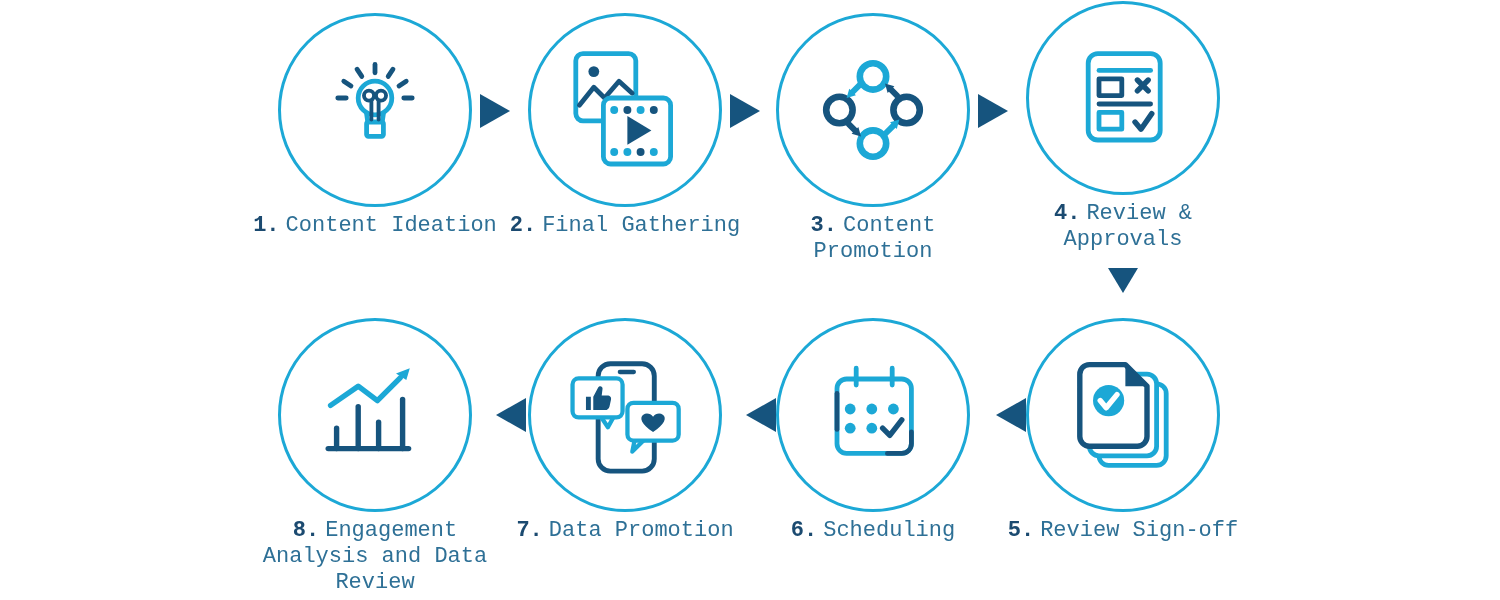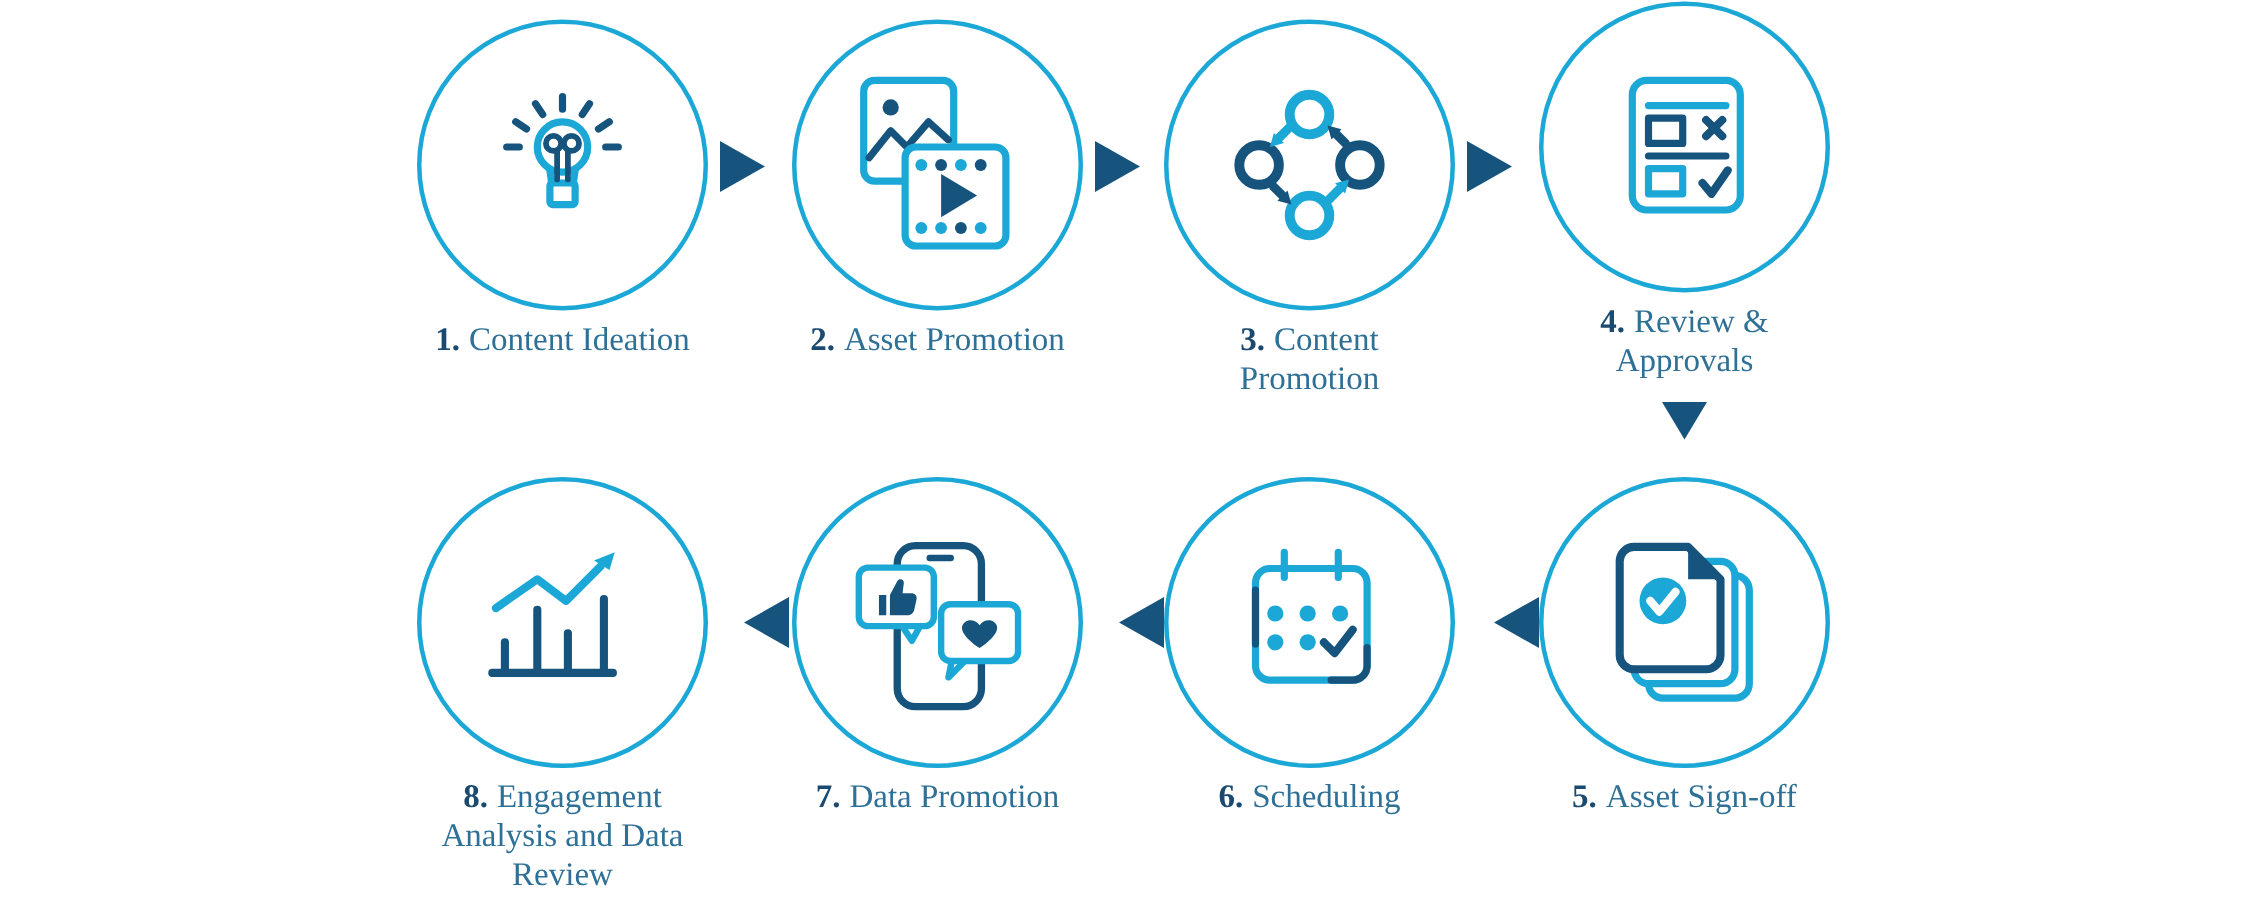--- a/index.html
+++ b/index.html
@@ -1,21 +1,21 @@
 <!DOCTYPE html>
 <html style="--cyan: #1CA8D6; --navy: #16547E; --number: #1B4A70; --label: #2E7096; --background: #FFFFFF;"><head>
 <meta charset="utf-8">
 <style>
   :root{
     --cyan:#1CA8D6; --navy:#16547E; --number:#1B4A70; --label:#2E7096; --background:#FFFFFF;
   }
   html,body{margin:0;padding:0;background:var(--background);}
   .canvas{
     position:relative;width:1500px;height:600px;background:var(--background);
-    font-family:Liberation Serif, serif;overflow:hidden;
+    font-family:Liberation Mono, monospace;overflow:hidden;
   }
   .step{position:absolute;width:250px;display:flex;flex-direction:column;align-items:center;}
   .circle{
     width:188px;height:188px;border:3px solid var(--cyan);border-radius:50%;
     display:flex;align-items:center;justify-content:center;background:var(--background);
     flex:0 0 auto;
   }
   .caption{
     margin-top:6px;font-size:22px;line-height:1.18;color:var(--label);
     text-align:center;width:250px;
@@ -77,21 +77,21 @@
           <circle class="fn" cx="52" cy="50" r="3.3"></circle>
         <circle class="fc" cx="63" cy="50" r="3.3"></circle>
           <circle class="fn" cx="74" cy="50" r="3.3"></circle>
         <circle class="fc" cx="41" cy="85" r="3.3"></circle>
           <circle class="fc" cx="52" cy="85" r="3.3"></circle>
         <circle class="fn" cx="63" cy="85" r="3.3"></circle>
           <circle class="fc" cx="74" cy="85" r="3.3"></circle>
       </svg>
     </div>
     <div class="caption">
-      <span class="num">2.</span><span class="lbl">Asset Promotion</span>
+      <span class="num">2.</span><span class="lbl">Final Gathering</span>
     </div>
   </div>
 
   <div class="step" style="left:748px;top:13px">
     <div class="circle">
       <svg class="icon" width="120" height="120" viewBox="0 0 100 100">
         <circle class="sc" stroke-width="5.5" cx="50" cy="22" r="11"></circle>
         <circle class="sn" stroke-width="5.5" cx="22" cy="50" r="11"></circle>
         <circle class="sn" stroke-width="5.5" cx="78" cy="50" r="11"></circle>
         <circle class="sc" stroke-width="5.5" cx="50" cy="78" r="11"></circle>
@@ -134,21 +134,21 @@
       <svg class="icon" width="120" height="120" viewBox="0 0 100 100">
         <rect class="scw" stroke-width="4" x="30" y="24" width="56" height="68" rx="8"></rect>
         <rect class="scw" stroke-width="4" x="22" y="16" width="56" height="68" rx="8"></rect>
         <path class="snw" stroke-width="4.5" d="M22,8 H52 L70,26 V68 A8,8 0 0 1 62,76 H22 A8,8 0 0 1 14,68 V16 A8,8 0 0 1 22,8 Z"></path>
         <path class="fn" d="M52,8 V26 H70 Z"></path>
         <circle class="fc" cx="38" cy="38" r="13"></circle>
         <path class="wk" stroke-width="4.5" d="M31,38 L36,44 L45,33"></path>
       </svg>
     </div>
     <div class="caption">
-      <span class="num">5.</span><span class="lbl">Asset Sign-off</span>
+      <span class="num">5.</span><span class="lbl">Review Sign-off</span>
     </div>
   </div>
 
   <div class="step" style="left:748px;top:318px">
     <div class="circle">
       <svg class="icon" width="120" height="120" viewBox="0 0 100 100">
         <rect class="scw" stroke-width="4" x="20" y="20" width="62" height="62" rx="8"></rect>
         <path class="sn" stroke-width="4" d="M20,32 L20,62"></path>
         <path class="sn" stroke-width="4" d="M62,82 H74 A8,8 0 0 0 82,74 V64"></path>
         <path class="sc" stroke-width="4" d="M36,11 L36,25 M66,11 L66,25"></path>

